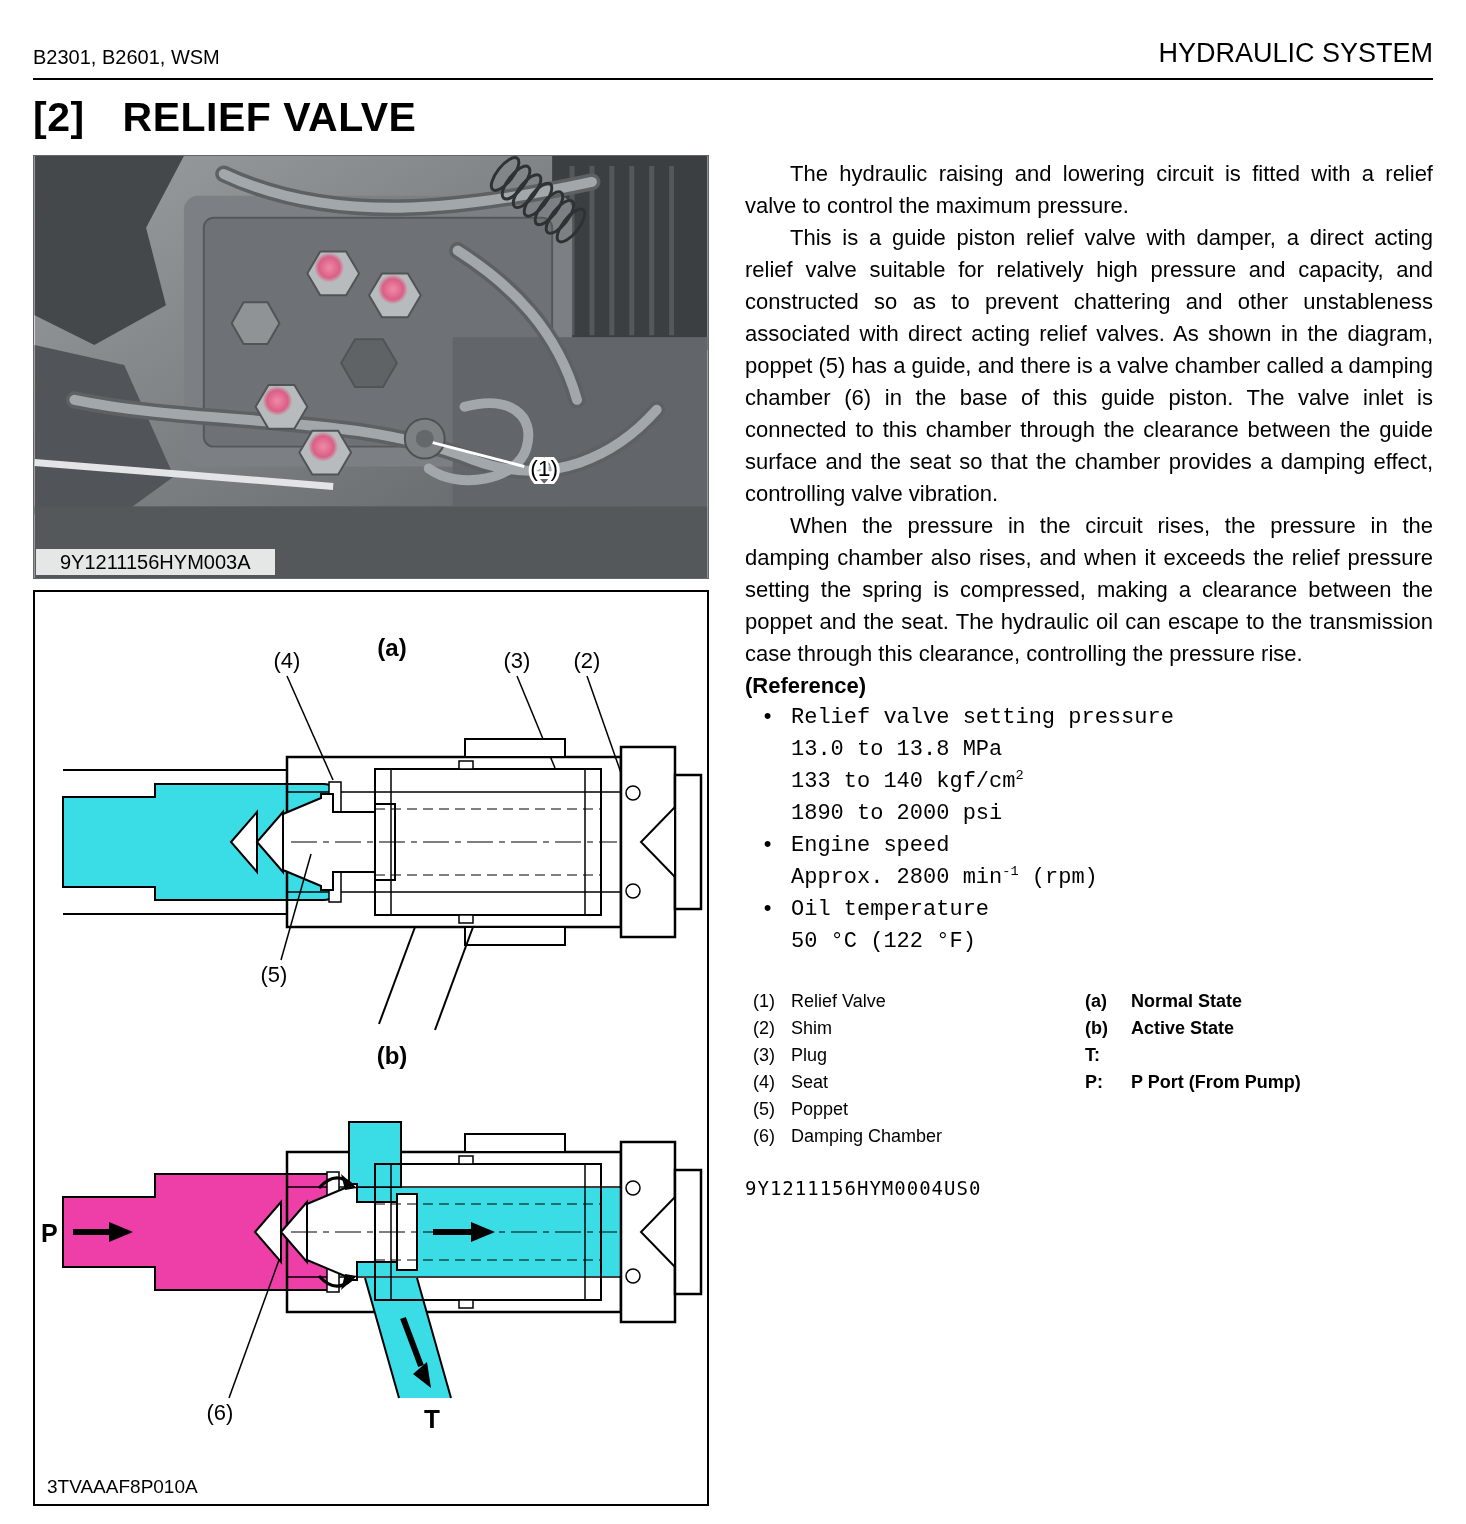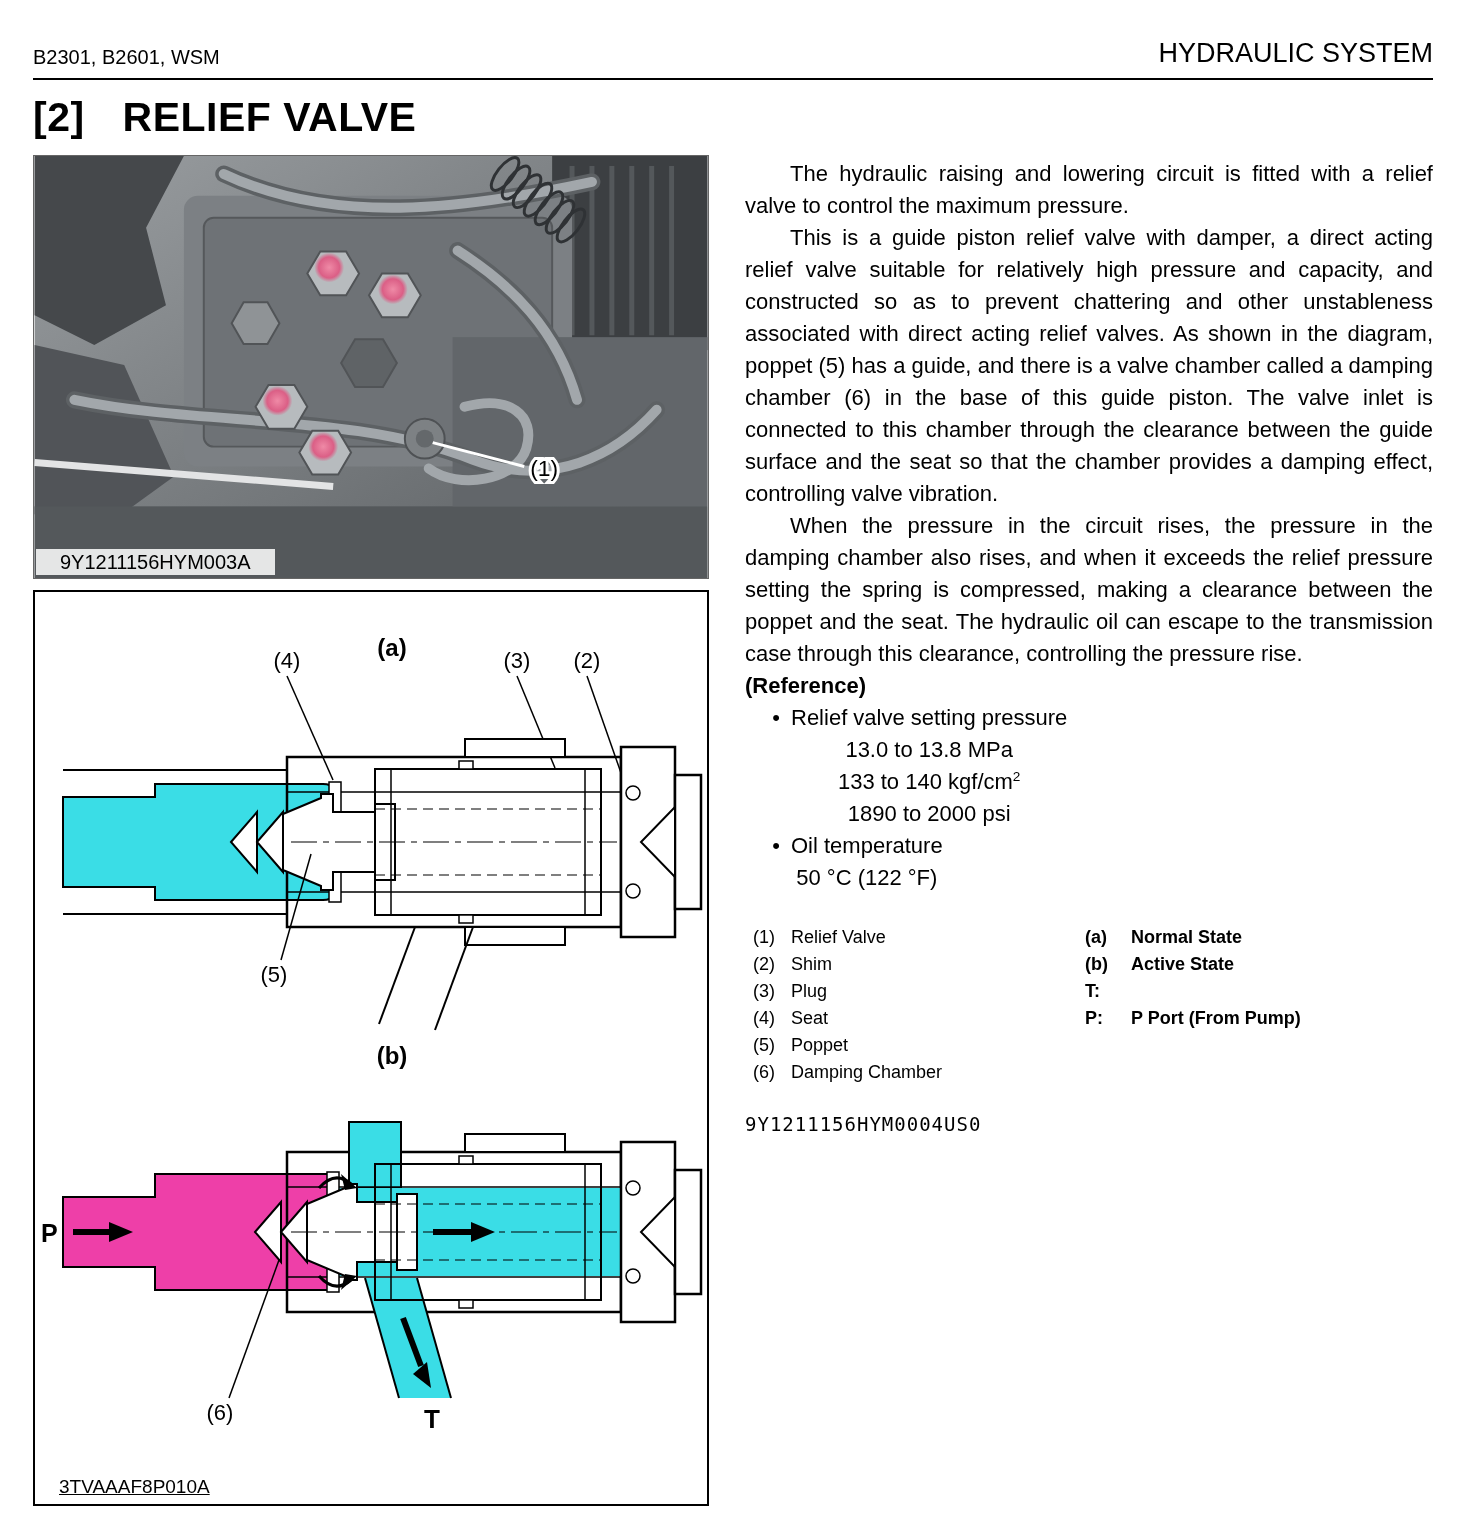--- a/index.html
+++ b/index.html
@@ -12,26 +12,26 @@
   .header-right{position:absolute;right:33px;top:38px;font-size:27px;}
   .header-rule{position:absolute;left:33px;right:33px;top:78px;border-top:2px solid #000;height:0;}
   .page-title{position:absolute;left:33px;top:94px;font-size:41px;font-weight:bold;display:flex;gap:38px;letter-spacing:0.5px;}
 
   .photo-figure{position:absolute;left:33px;top:155px;width:676px;height:424px;border:1px solid #666;box-sizing:border-box;}
   .photo-figure svg{position:absolute;left:0;top:0;width:100%;height:100%;}
   .photo-code{position:absolute;left:2px;bottom:3px;background:rgba(255,255,255,.85);font-size:20px;padding:0 24px;line-height:26px;}
 
   .diagram-figure{position:absolute;left:33px;top:590px;width:676px;height:916px;border:2px solid #000;box-sizing:border-box;background:#fff;}
   .diagram-figure svg{position:absolute;left:0;top:0;width:100%;height:100%;}
-  .diagram-code{position:absolute;left:24px;bottom:6px;font-size:19px;text-decoration:underline;}
+  .diagram-code{position:absolute;left:12px;bottom:6px;font-size:19px;}
 
   .right-col{position:absolute;left:745px;top:158px;width:688px;font-size:22px;line-height:32px;text-align:justify;}
   .body-para{margin:0;text-indent:45px;}
   .bold-heading{margin:0;font-weight:bold;text-align:left;}
-  .bullet-item{display:flex;text-align:center;}
+  .bullet-item{display:flex;text-align:left;font-family:Liberation Mono, monospace;}
   .bullet{width:46px;flex:0 0 46px;padding-left:16px;box-sizing:border-box;}
   .bullet::before{content:"\2022";}
   sup{font-size:0.62em;line-height:0;}
 
   .legend{display:flex;margin-top:30px;font-size:18px;line-height:27px;text-align:left;}
   .legend-left{width:340px;flex:0 0 340px;}
   .legend-row{display:flex;}
   .legend-num{width:46px;flex:0 0 46px;padding-left:8px;box-sizing:border-box;}
   .legend-key{width:46px;flex:0 0 46px;font-weight:bold;}
   .legend-lines{font-weight:bold;}
@@ -248,20 +248,27 @@
       <div>Relief valve setting pressure</div>
       <div>13.0 to 13.8 MPa</div>
       <div><span>133 to 140 kgf/cm</span><sup>2</sup></div>
       <div>1890 to 2000 psi</div>
     </div>
   </div>
 
   <div class="bullet-item">
     <span class="bullet"></span>
     <div class="bullet-body">
+      <div>Engine speed</div>
+      <div><span>Approx. 2800 min</span><sup>-1</sup><span> (rpm)</span></div>
+    </div>
+  </div>
+  <div class="bullet-item">
+    <span class="bullet"></span>
+    <div class="bullet-body">
       <div>Oil temperature</div>
       <div>50 °C (122 °F)</div>
     </div>
   </div>
 
   <div class="legend">
     <div class="legend-left">
       <div class="legend-row">
         <span class="legend-num">(1)</span>
         <span class="legend-label">Relief Valve</span>

